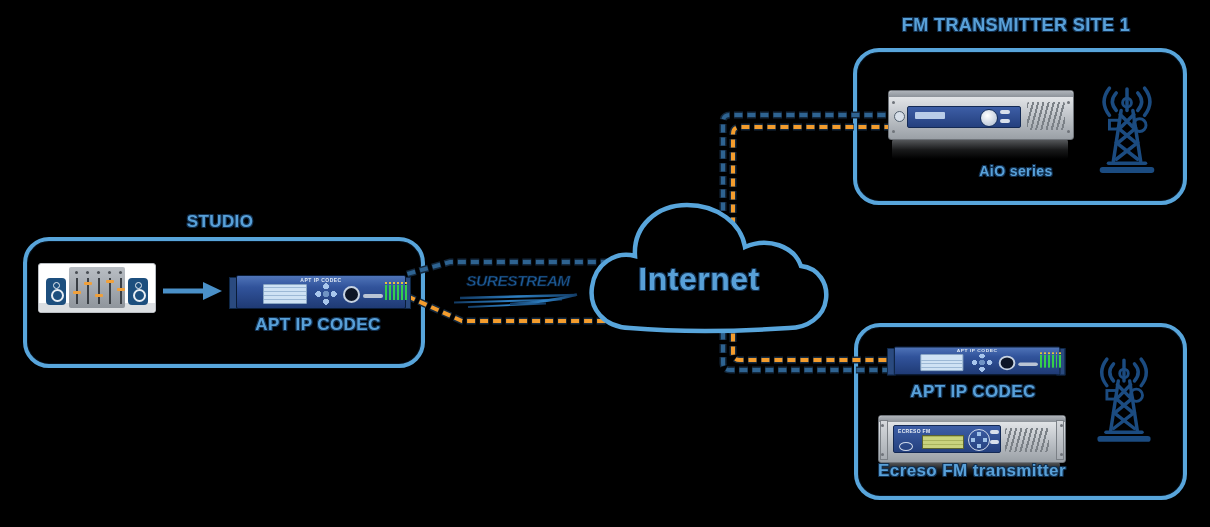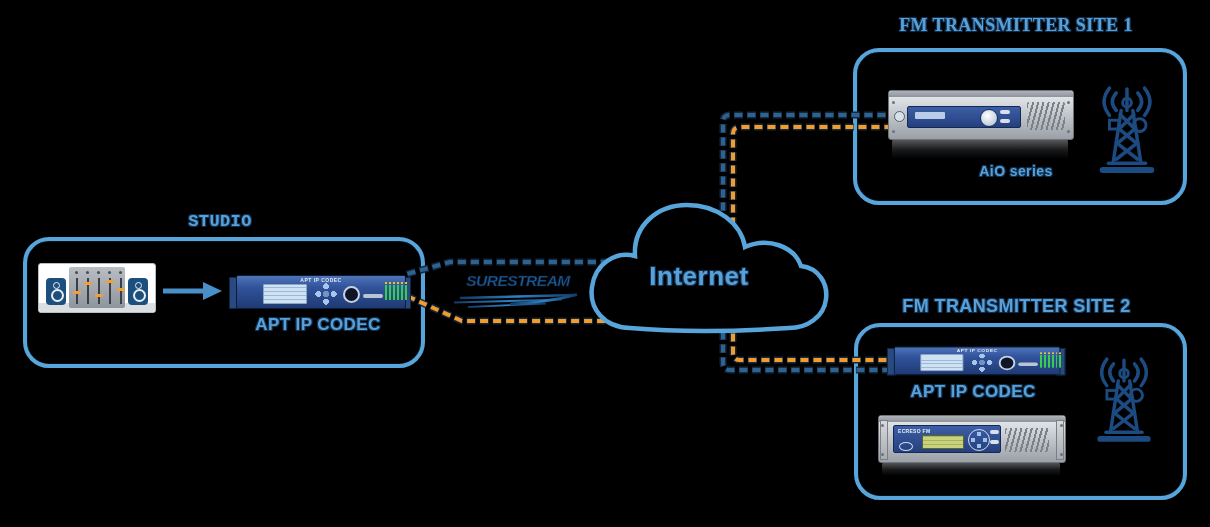--- a/index.html
+++ b/index.html
@@ -131,21 +131,21 @@
     <path class="lk-blue" d="M723 318 V363 Q723 370 730 370 H890"></path>
 
     <path class="cloud" d="M630 328 C603 327 589 308 592 287 C595 264 615 251 635 256 C633 226 657 205 687 205
          C717 205 741 223 745 247 C768 237 794 246 801 266 C819 268 828 284 826 299
          C824 317 807 328 789 328 Q700 334 630 328 Z"></path>
 
     <path class="arrowline" d="M163 291 H204"></path>
     <path class="arrowhead" d="M203 282 L222 291 L203 300 Z"></path>
   </svg>
 
-  <div class="abs ctr ot zone-title" style="left:23px;top:212px;width:394px;font-size:17px;font-family:Liberation Mono, monospace;">STUDIO</div>
+  <div class="abs ctr ot zone-title" style="left:23px;top:212px;width:394px;font-size:17px;">STUDIO</div>
 
   <div class="abs" id="mixer">
     <div class="base"></div>
     <div class="speaker" id="spk-l">
       <div class="spk-tw"></div>
       <div class="spk-wf"></div>
     </div>
     <div class="speaker" id="spk-r">
       <div class="spk-tw"></div>
       <div class="spk-wf"></div>
@@ -194,23 +194,23 @@
     <text x="68" y="15" text-anchor="middle" font-family="Liberation Sans, sans-serif" font-size="15.5" font-weight="bold" font-style="italic" letter-spacing="-0.5" fill="#1d5c99" stroke="#0a1e35" stroke-width="0.7">SURESTREAM</text>
     <g stroke="url(#ssg)">
       <path d="M2 22 H120" stroke-width="2.4" fill="none"></path>
       <path d="M10 27 L126 24" stroke-width="2.4" fill="none"></path>
       <path d="M4 31.5 L112 28.5" stroke-width="2" fill="none"></path>
       <path d="M18 36 L96 32.5" stroke-width="1.8" fill="none"></path>
       <path d="M60 33 Q100 31 127 23.5" stroke-width="2.6" fill="none"></path>
     </g>
   </svg>
 
-  <div class="abs ctr ot lbl" style="left:594px;top:261px;width:210px;font-size:26px;letter-spacing:.5px;">Internet</div>
-
-  <div class="abs ctr ot zone-title" style="left:853px;top:15px;width:326px;font-family:Liberation Serif, serif;">FM TRANSMITTER SITE 1</div>
+  <div class="abs ctr ot lbl" style="left:594px;top:261px;width:210px;font-size:32px;letter-spacing:.5px;">Internet</div>
+
+  <div class="abs ctr ot zone-title" style="left:853px;top:15px;width:326px;">FM TRANSMITTER SITE 1</div>
 
   <div class="abs tx" id="aio">
     <div class="shell">
       <div class="cap"></div>
       <div class="bluepanel">
         <div class="logo"></div>
         <div class="disp"></div>
         <div class="bigknob"></div>
         <div class="pill" style="left:92px;top:3px;"></div>
         <div class="pill" style="left:92px;top:12px;"></div>
@@ -239,21 +239,20 @@
       <rect x="22" y="40" width="10" height="9" stroke-width="3"></rect>
       <circle cx="53" cy="45" r="6.5" stroke-width="3"></circle>
       <line x1="34" y1="30" x2="26" y2="82"></line>
       <line x1="46" y1="30" x2="54" y2="82"></line>
       <path d="M33 34 L47 48 M47 34 L33 48 M31 48 L49 63 M49 48 L31 63 M29 63 L51 80 M51 63 L29 80"></path>
       <line x1="21" y1="84" x2="59" y2="84"></line>
       <line x1="15" y1="91" x2="65" y2="91" stroke-width="6"></line>
     </g>
   </svg>
 
-  <div class="abs ctr ot zone-title" style="left:854px;top:296px;width:325px;">FM TRANSMITTER SITE 2</div>
 
   <div class="abs codec" id="codec-site2" style="left:886px;top:343px;">
     <div class="inner">
       <div class="ear l"></div>
       <div class="ear r"></div>
       <div class="body">
         <div class="ptext">APT IP CODEC</div>
         <div class="lcd"></div>
         <div class="nav"></div>
         <div class="knob"></div>
@@ -280,20 +279,21 @@
       </div>
       <div class="vents" style="left:126px;top:12px;width:44px;height:24px;"></div>
       <div class="screw" style="left:2px;top:8px;"></div>
       <div class="screw" style="left:2px;bottom:6px;"></div>
       <div class="screw" style="right:2px;top:8px;"></div>
       <div class="screw" style="right:2px;bottom:6px;"></div>
     </div>
   </div>
   <div class="refl" style="left:882px;top:462px;width:178px;height:14px;"></div>
 
+  <div class="abs ctr ot lbl" style="left:852px;top:461px;width:240px;font-size:17px;">Ecreso FM transmitter</div>
 
   <svg class="abs ant" style="left:1086px;top:352px;" width="76" height="96" viewBox="0 0 80 100">
     <g stroke-width="3.6" stroke-linecap="round">
       <line x1="40" y1="8" x2="40" y2="30"></line>
       <circle cx="40" cy="22" r="4.5" stroke-width="3"></circle>
       <path d="M29 12 Q21 21 29 30"></path>
       <path d="M22 7 Q11 21 22 35"></path>
       <path d="M51 12 Q59 21 51 30"></path>
       <path d="M58 7 Q69 21 58 35"></path>
       <rect x="22" y="40" width="10" height="9" stroke-width="3"></rect>

